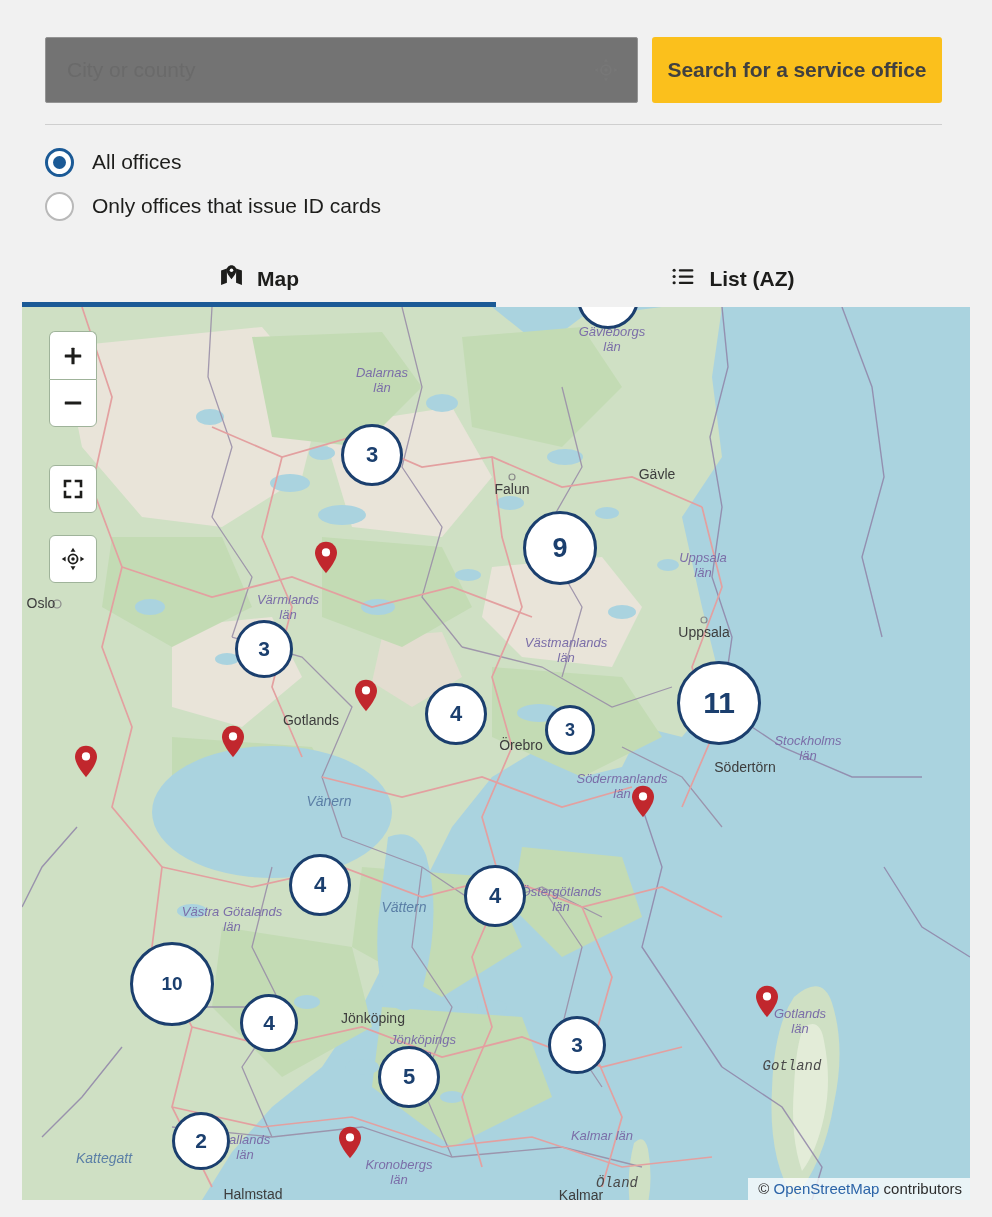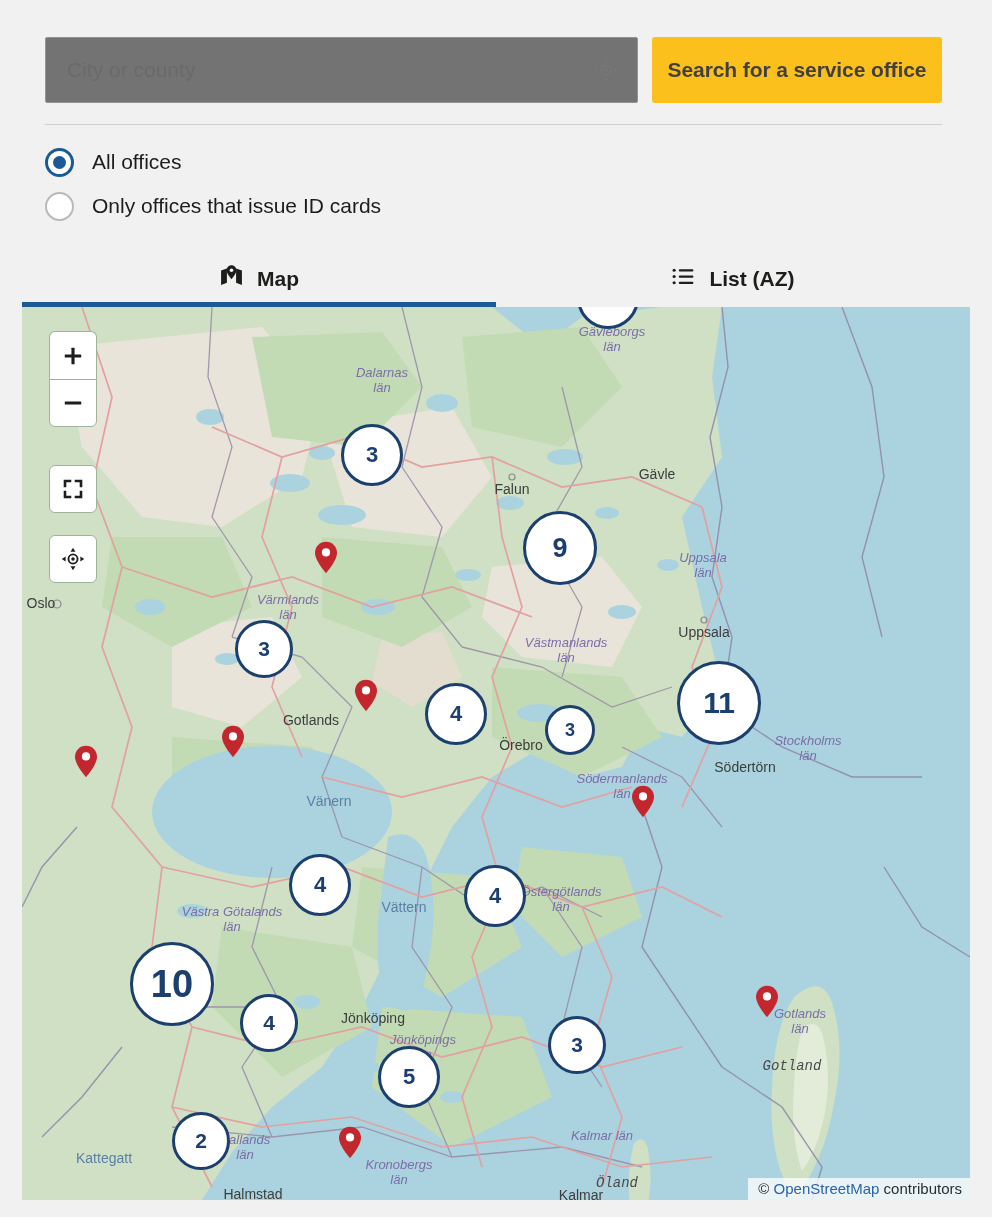--- a/index.html
+++ b/index.html
@@ -103,21 +103,21 @@
     cursor:pointer;
   }
   .pin { position:absolute; z-index:31; cursor:pointer; }
 
   .lbl {
     position:absolute; z-index:20; pointer-events:none;
     font-family:"Liberation Sans", sans-serif; white-space:nowrap;
   }
   .lbl-county { color:#7b6ea8; font-style:italic; font-size:13px; text-align:center; line-height:1.15; }
   .lbl-city { color:#3d3d3d; font-size:14px; }
-  .lbl-water { color:#5b7fa6; font-size:14px; }
+  .lbl-water { color:#5b7fa6; font-style:italic; font-size:14px; }
   .lbl-island { color:#4a4a4a; font-style:italic; font-size:14px;font-family:Liberation Mono, monospace; }
 
   .attrib {
     position:absolute; right:0; bottom:0; z-index:45;
     background:rgba(255,255,255,0.75);
     font-size:15px; color:#2d2d2d; padding:2px 8px 3px 10px;
   }
   .attrib a { color:#2b64a8; text-decoration:none; }
 </style>
 </head>
@@ -461,21 +461,21 @@
     </div>
   <div id="clusters-layer">
       <div class="cluster" style="width: 62px; height: 62px; left: 319px; top: 117px; font-size: 22px;">3</div>
       <div class="cluster" style="width: 74px; height: 74px; left: 501px; top: 204px; font-size: 27px;">9</div>
       <div class="cluster" style="width: 58px; height: 58px; left: 213px; top: 313px; font-size: 21px;">3</div>
       <div class="cluster" style="width: 62px; height: 62px; left: 403px; top: 376px; font-size: 22px;">4</div>
       <div class="cluster" style="width: 50px; height: 50px; left: 523px; top: 398px; font-size: 18px;">3</div>
       <div class="cluster" style="width: 84px; height: 84px; left: 655px; top: 354px; font-size: 30px;">11</div>
       <div class="cluster" style="width: 62px; height: 62px; left: 267px; top: 547px; font-size: 22px;">4</div>
       <div class="cluster" style="width: 62px; height: 62px; left: 442px; top: 558px; font-size: 22px;">4</div>
-      <div class="cluster" style="width: 84px; height: 84px; left: 108px; top: 635px; font-size: 38px;">10</div>
+      <div class="cluster" style="width: 84px; height: 84px; left: 108px; top: 635px; font-size: 19px;">10</div>
       <div class="cluster" style="width: 58px; height: 58px; left: 218px; top: 687px; font-size: 21px;">4</div>
       <div class="cluster" style="width: 58px; height: 58px; left: 526px; top: 709px; font-size: 21px;">3</div>
       <div class="cluster" style="width: 62px; height: 62px; left: 356px; top: 739px; font-size: 22px;">5</div>
       <div class="cluster" style="width: 58px; height: 58px; left: 150px; top: 805px; font-size: 21px;">2</div>
       <div class="cluster" style="width: 62px; height: 62px; left: 555px; top: -40px; font-size: 22px;"></div>
     </div>
 
   <div class="attrib">
     <span>© </span><a href="#">OpenStreetMap</a><span> contributors</span>
   </div>

